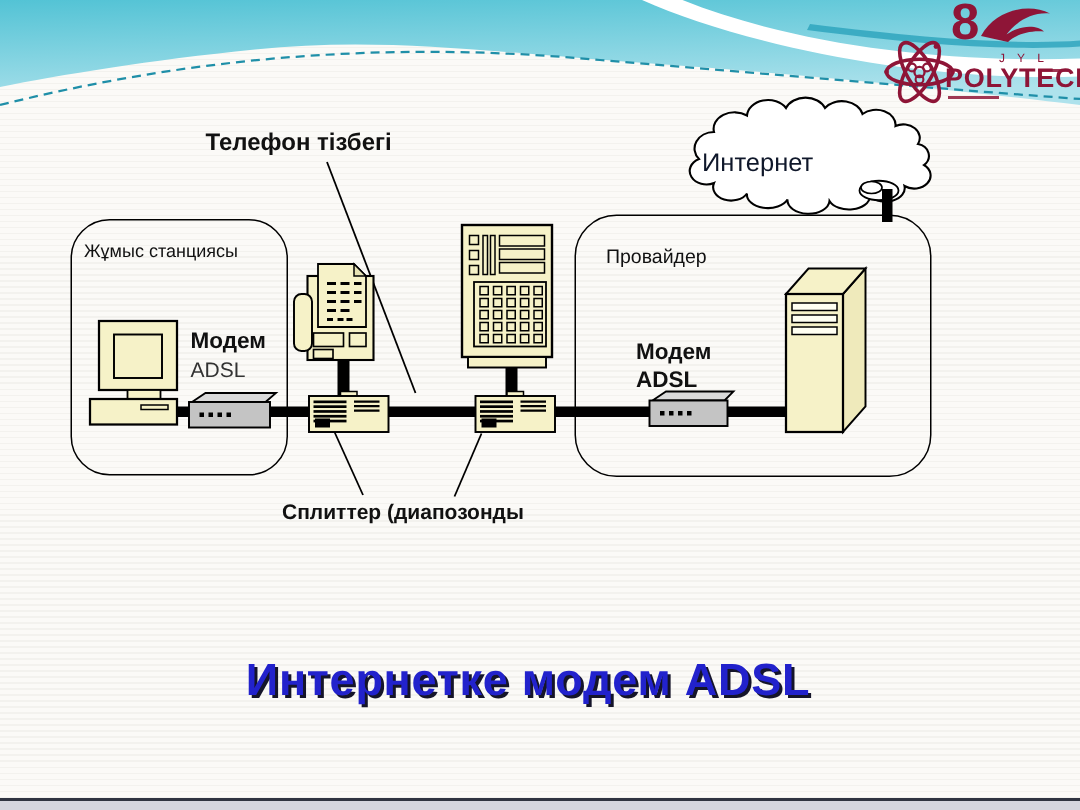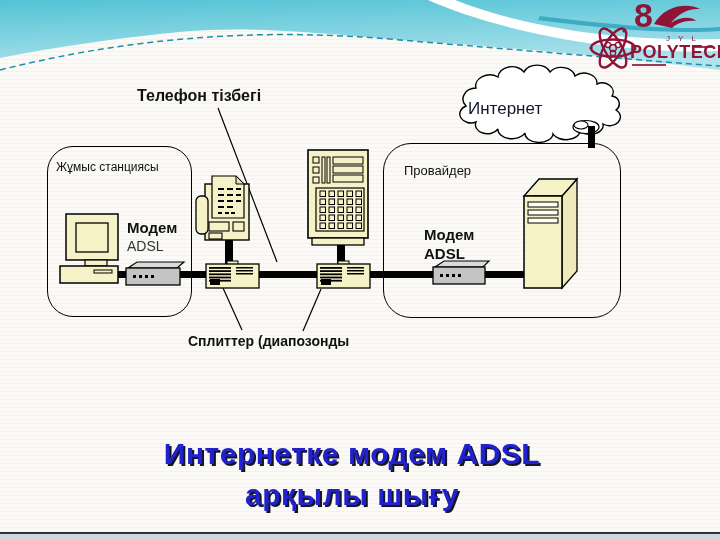--- a/index.html
+++ b/index.html
@@ -266,16 +266,15 @@
   <div class="l1">Модем</div>
   <div class="l2">ADSL</div>
 </div>
 
 <div id="splitter-caption" class="lbl">
   <div>Сплиттер (диапозонды</div>
 </div>
 
 <div id="slide-title" class="abs">
   <div>Интернетке модем ADSL</div>
-  <div>арқылы шығу</div>
 </div>
 
 <div id="bottom-bar" class="abs"></div>
 
 </body></html>

